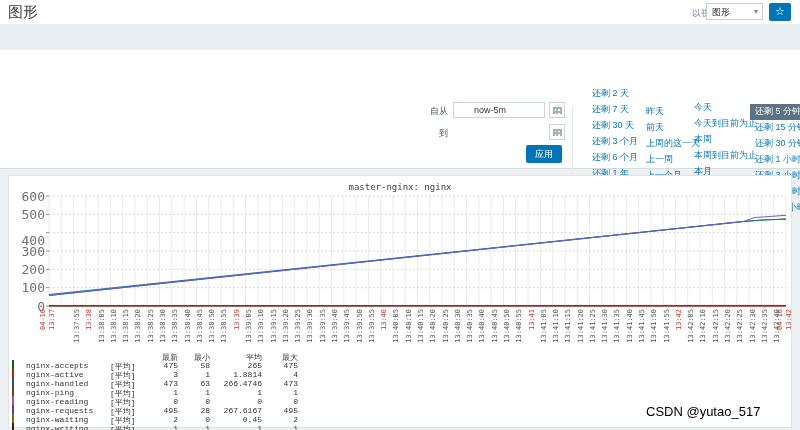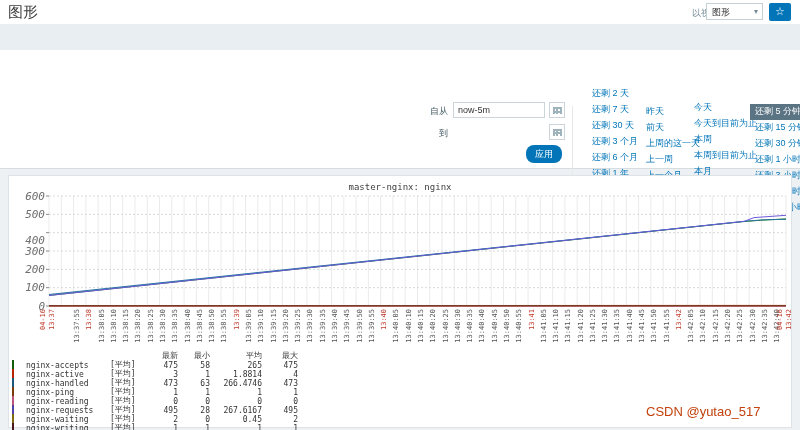--- a/index.html
+++ b/index.html
@@ -20,52 +20,52 @@
   .chev-btn{top:30px;font-size:12px;color:#768d99;line-height:12px;}
   .zoomout-link{left:651px;top:31px;font-size:9px;color:#4d6169;}
   .time-tab{left:709px;top:28px;height:20px;background:#ffffff;border:1px solid #ccd7dc;border-bottom:none;
        font-size:9px;color:#455a64;line-height:20px;padding:0 6px;display:flex;align-items:center;gap:4px;box-sizing:border-box;}
   .filter-btn{left:777px;top:28px;width:60px;height:20px;background:#0275b8;color:#fff;font-size:9px;
        line-height:20px;padding-left:4px;box-sizing:border-box;border-radius:2px 0 0 2px;}
   
   .filter-panel{left:0;top:50px;width:800px;height:118px;background:#ffffff;border-bottom:1px solid #d6dde0;}
   .f-label{width:30px;text-align:right;font-size:9px;color:#455a64;}
   .f-input{width:92px;height:16px;border:1px solid #ccd5d9;font-size:9px;color:#333;
-       padding:0 4px;box-sizing:border-box;font-family:"Liberation Sans",sans-serif;}
+       padding:0 20px;box-sizing:border-box;font-family:"Liberation Sans",sans-serif;}
   .cal-btn{width:16px;height:16px;border:1px solid #ccd5d9;background:#fff;box-sizing:border-box;}
   .cal-btn .grid{position:absolute;left:3px;top:4px;width:9px;height:7px;
        background:repeating-linear-gradient(to right,#9fb3bd 0 2px,transparent 2px 3.5px),
                   repeating-linear-gradient(to bottom,#9fb3bd 0 2px,transparent 2px 3.5px);}
-  .apply-btn{left:526px;top:95px;width:36px;height:18px;background:#0275b8;border-radius:8px;
+  .apply-btn{left:526px;top:95px;width:36px;height:18px;background:#0275b8;border-radius:2px;
        color:#fff;font-size:9px;text-align:center;line-height:18px;}
   .f-divider{left:572px;top:56px;width:1px;height:104px;background:#e8e8e8;}
   .qcol a{display:block;height:16px;line-height:14px;font-size:9px;color:#0275b8;text-decoration:none;white-space:nowrap;}
   .qcol a.qsel{background:#5b7483;color:#fff;padding:0 5px;margin-left:-5px;}
   
   .chart-card{left:8px;top:175px;width:784px;height:253px;background:#fff;border:1px solid #dde3e6;box-sizing:border-box;}
   .chart-title{left:0;top:6px;width:782px;text-align:center;font-family:"DejaVu Sans Mono",monospace;
        font-size:9px;color:#404040;}
-  .ylab{width:24px;text-align:right;font-size:11px;color:#707070;font-family:"DejaVu Sans Mono",monospace;line-height:9px;font-style:italic;}
+  .ylab{width:24px;text-align:right;font-size:13px;color:#707070;font-family:"DejaVu Sans Mono",monospace;line-height:9px;}
   .xlab{width:48px;height:9px;line-height:9px;text-align:right;font-size:7px;color:#555;
        font-family:"DejaVu Sans Mono",monospace;transform-origin:0 0;transform:rotate(-90deg);white-space:nowrap;}
   .xlab-date{width:30px;height:18px;line-height:9px;text-align:right;font-size:7px;
        font-family:"DejaVu Sans Mono",monospace;transform-origin:0 0;transform:rotate(-90deg);}
   .xred{color:#c0392b;}
   
   .legend{left:3px;top:176px;font-family:"DejaVu Sans Mono",monospace;font-size:8px;color:#333;}
-  .lrow{display:flex;height:9px;align-items:flex-end;}
+  .lrow{display:flex;height:9px;align-items:flex-start;font-family:Liberation Mono, monospace;}
   .lsw{width:9px;height:8px;margin-right:5px;border:1px solid rgba(0,0,0,.25);box-sizing:border-box;}
   .lsp{width:14px;}
   .lname{width:84px;}
   .lfunc{width:32px;}
   .lv1{width:36px;text-align:right;}
   .lv2{width:32px;text-align:right;}
   .lv3{width:52px;text-align:right;}
   .lv4{width:36px;text-align:right;}
-  .watermark{left:646px;top:404px;font-size:13px;color:#c2410c;}
+  .watermark{left:646px;top:404px;font-size:13px;color:#000000;}
 </style>
 </head>
 <body>
 
 <div class="abs top-header">
   <div class="abs page-title">图形</div>
   <div class="abs viewas-label">以视图</div>
   <div class="abs viewas-select">
     <span>图形</span>
     <span class="chev">▾</span>

